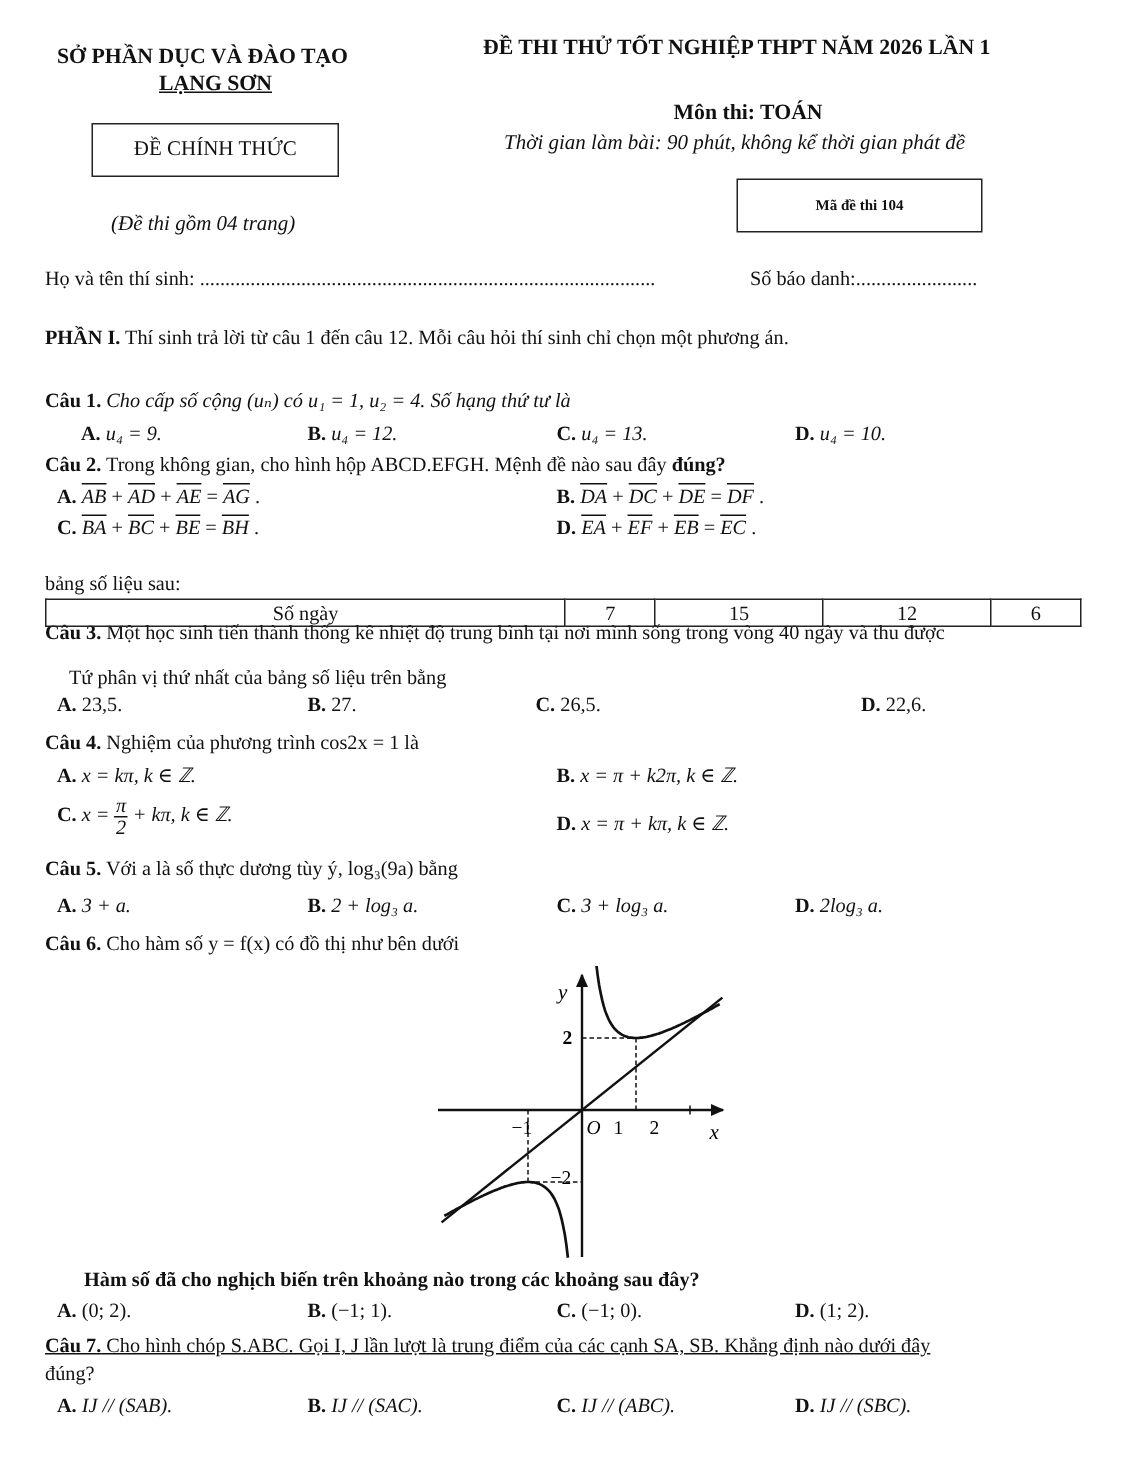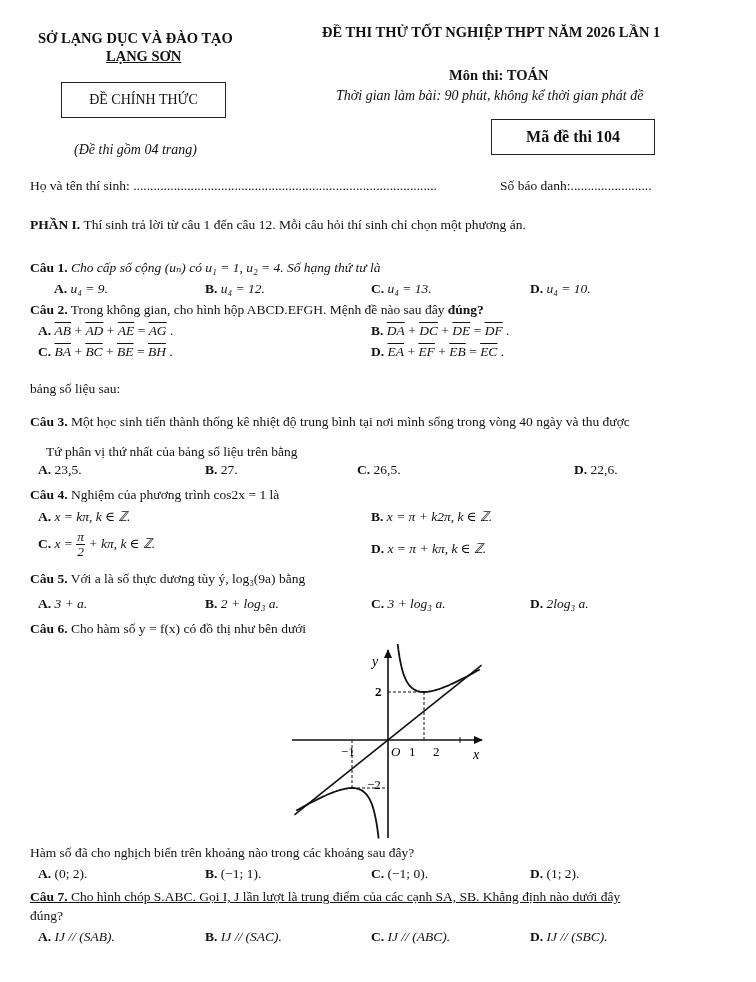--- a/index.html
+++ b/index.html
@@ -14,31 +14,31 @@
   .ital { font-style:italic; }
   table.data { position:absolute; border-collapse:collapse; font-size:13.5px; }
   table.data td { border:1px solid #222; text-align:center; padding:0; height:17px; }
   .frac { display:inline-block; vertical-align:middle; text-align:center; font-style:italic; line-height:14px; }
   .frac span { display:block; }
   .frac .num { border-bottom:1px solid #111; padding:0 1px; }
 </style>
 </head>
 <body>
 
-<div class="abs b" style="left:38px;top:30px;font-size:14.5px;">SỞ LẠNG DỤC VÀ ĐÀO TẠO</div>
+<div class="abs b" style="left:38px;top:30px;font-size:14.5px;">SỞ PHẦN DỤC VÀ ĐÀO TẠO</div>
 <div class="abs b u" style="left:106px;top:48px;font-size:14.5px;">LẠNG SƠN</div>
 <div class="box" style="left:61px;top:82px;width:163px;height:34px;font-size:14px;">
     <span>ĐỀ CHÍNH THỨC</span>
   </div>
 <div class="abs i" style="left:74px;top:142px;font-size:14px;">(Đề thi gồm  04  trang)</div>
 
 <div class="abs b" style="left:322px;top:24px;font-size:14.5px;">ĐỀ THI THỬ TỐT NGHIỆP THPT NĂM 2026 LẦN 1</div>
 <div class="abs b" style="left:449px;top:67px;font-size:14.5px;text-align:center;">Môn thi: TOÁN</div>
 <div class="abs i" style="left:336px;top:88px;font-size:14px;">Thời gian làm bài: 90 phút, không kể thời gian phát đề</div>
-<div class="box b" style="left:491px;top:119px;width:162px;height:34px;font-size:16px;">
+<div class="box b" style="left:491px;top:119px;width:162px;height:34px;font-size:10px;">
     <span>Mã đề thi 104</span>
   </div>
 
 <div class="abs" style="left:30px;top:178px;">
   <span>Họ và tên thí sinh: </span><span>..........................................................................................</span>
 </div>
 <div class="abs" style="left:500px;top:178px;">
   <span>Số báo danh:</span><span>........................</span>
 </div>
 
@@ -62,20 +62,27 @@
 <div class="abs vecopt" style="left:38px;top:344px;"><span class="b">C. </span><span class="vec">BA</span> + <span class="vec">BC</span> + <span class="vec">BE</span> = <span class="vec">BH</span> .</div>
 <div class="abs vecopt" style="left:371px;top:344px;"><span class="b">D. </span><span class="vec">EA</span> + <span class="vec">EF</span> + <span class="vec">EB</span> = <span class="vec">EC</span> .</div>
 
 <div class="abs" style="left:30px;top:366px;margin-top:48px;">
   <span class="b">Câu 3.</span><span> Một học sinh tiến thành thống kê nhiệt độ trung bình tại nơi mình sống trong vòng 40 ngày và thu được</span>
 </div>
 <div class="abs" style="left:30px;top:381px;">bảng số liệu sau:</div>
 
 <table class="data" style="left:30px;top:399px;width:691px;">
   <tbody>
+  <tr>
+    <td>Số ngày</td>
+    <td>7</td>
+    <td>15</td>
+    <td>12</td>
+    <td>6</td>
+  </tr>
 </tbody>
   </table>
 <div class="abs" style="left:46px;top:444px;">Tứ phân vị thứ nhất của bảng số liệu trên bằng</div>
 <div class="abs" style="left:38px;top:462px;"><span class="b">A.</span> <span>23,5.</span></div>
 <div class="abs" style="left:205px;top:462px;"><span class="b">B.</span> <span>27.</span></div>
 <div class="abs" style="left:357px;top:462px;"><span class="b">C.</span> <span>26,5.</span></div>
 <div class="abs" style="left:530px;top:462px;margin-left:44px;"><span class="b">D.</span> <span>22,6.</span></div>
 
 <div class="abs" style="left:30px;top:487px;">
   <span class="b">Câu 4.</span><span> Nghiệm của phương trình cos2x = 1 là</span>
@@ -121,21 +128,21 @@
   <text x="88" y="22" font-style="italic" font-size="14" font-family="Liberation Serif, serif">y</text>
   <text x="189" y="115" font-style="italic" font-size="14" font-family="Liberation Serif, serif">x</text>
   <text x="107" y="112" font-style="italic" font-size="13" font-family="Liberation Serif, serif">O</text>
   <text x="57" y="112" font-size="13" font-family="Liberation Serif, serif">−1</text>
   <text x="125" y="112" font-size="13" font-family="Liberation Serif, serif">1</text>
   <text x="149" y="112" font-size="13" font-family="Liberation Serif, serif">2</text>
   <text x="91" y="52" font-size="13" font-weight="bold" font-family="Liberation Serif, serif">2</text>
   <text x="83" y="145" font-size="13" font-family="Liberation Serif, serif">−2</text>
 </svg>
 
-<div class="abs" style="left:30px;top:845px;">Hàm số đã cho nghịch biến trên khoảng nào trong các khoảng sau đây?</div>
+<div class="abs" style="left:56px;top:845px;font-weight:bold;">Hàm số đã cho nghịch biến trên khoảng nào trong các khoảng sau đây?</div>
 <div class="abs" style="left:38px;top:866px;"><span class="b">A.</span> <span>(0; 2).</span></div>
 <div class="abs" style="left:205px;top:866px;"><span class="b">B.</span> <span>(−1; 1).</span></div>
 <div class="abs" style="left:371px;top:866px;"><span class="b">C.</span> <span>(−1; 0).</span></div>
 <div class="abs" style="left:530px;top:866px;"><span class="b">D.</span> <span>(1; 2).</span></div>
 
 <div class="abs" style="left:30px;top:889px;text-decoration:underline;">
   <span class="b">Câu 7.</span><span> Cho hình chóp S.ABC. Gọi I, J lần lượt là trung điểm của các cạnh SA, SB. Khẳng định nào dưới đây</span>
 </div>
 <div class="abs" style="left:30px;top:908px;">đúng?</div>
 <div class="abs" style="left:38px;top:929px;"><span class="b">A.</span> <span class="ital">IJ // (SAB).</span></div>

